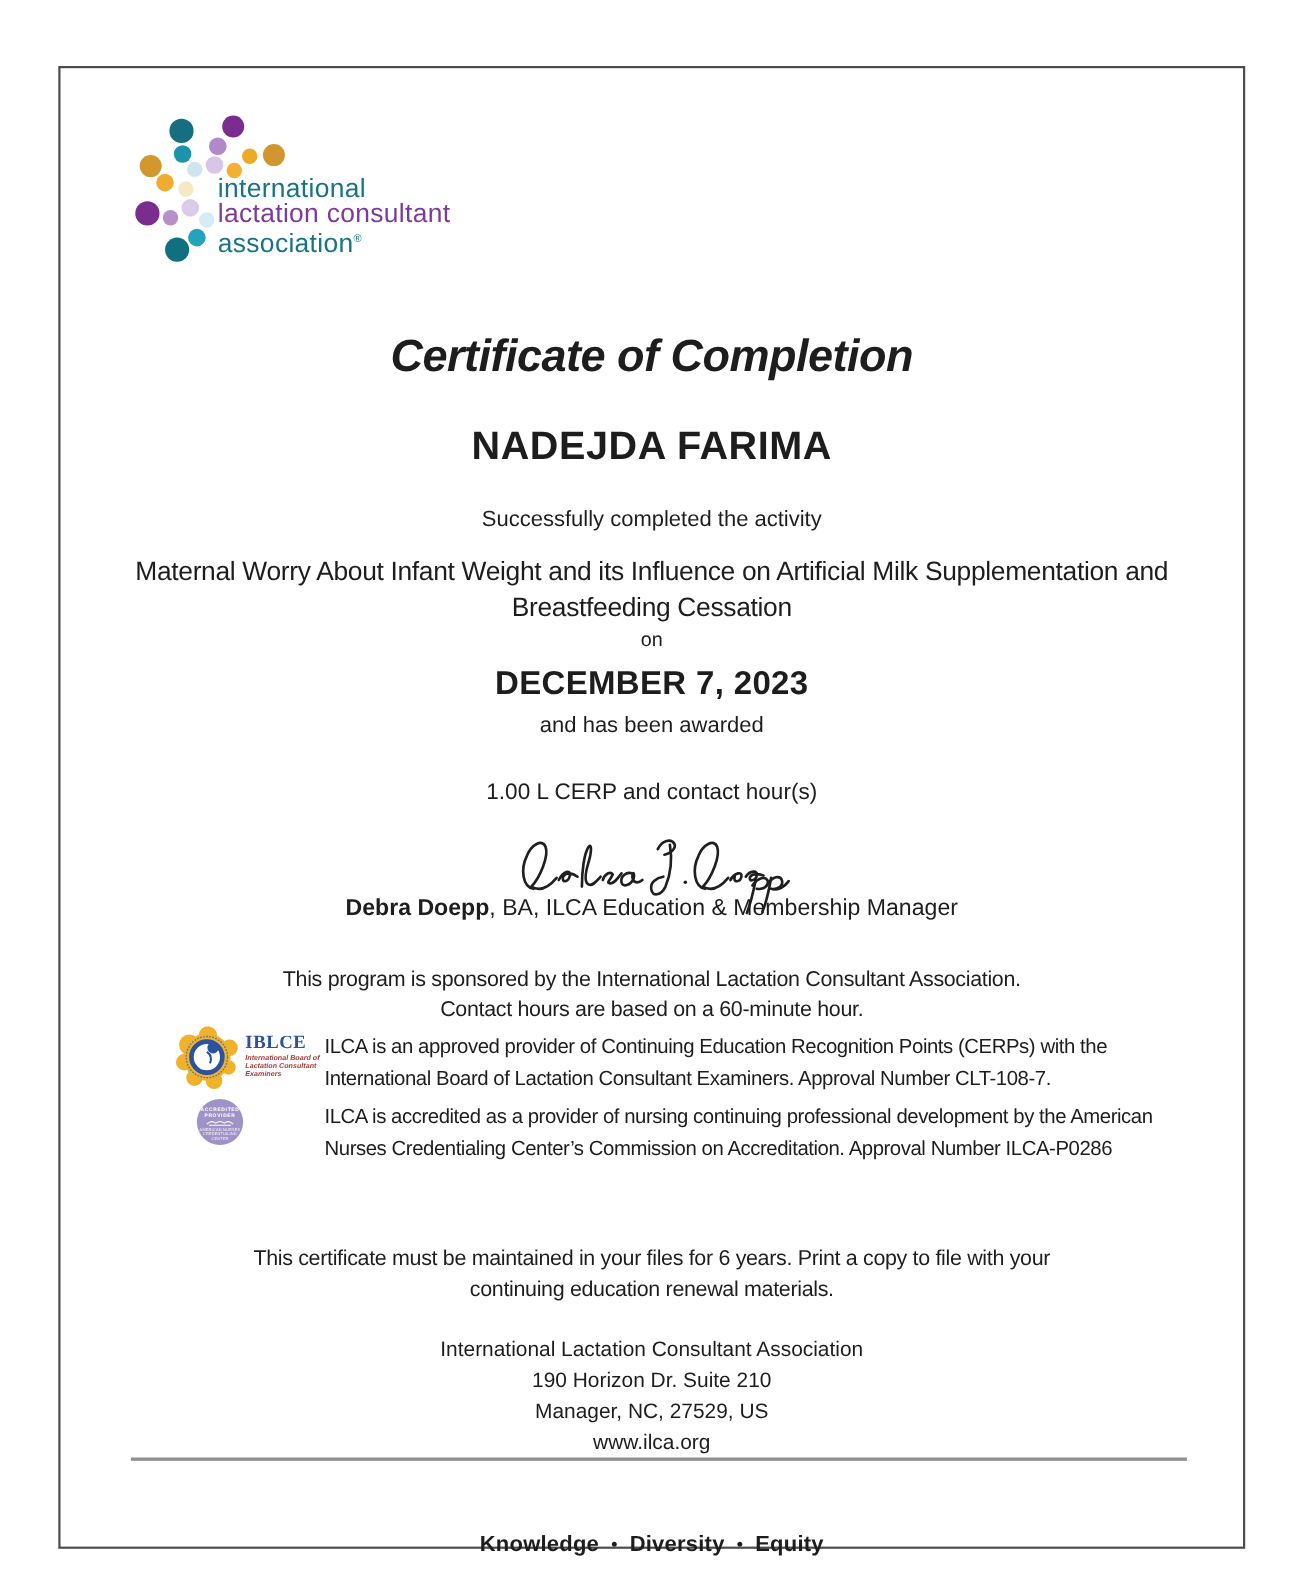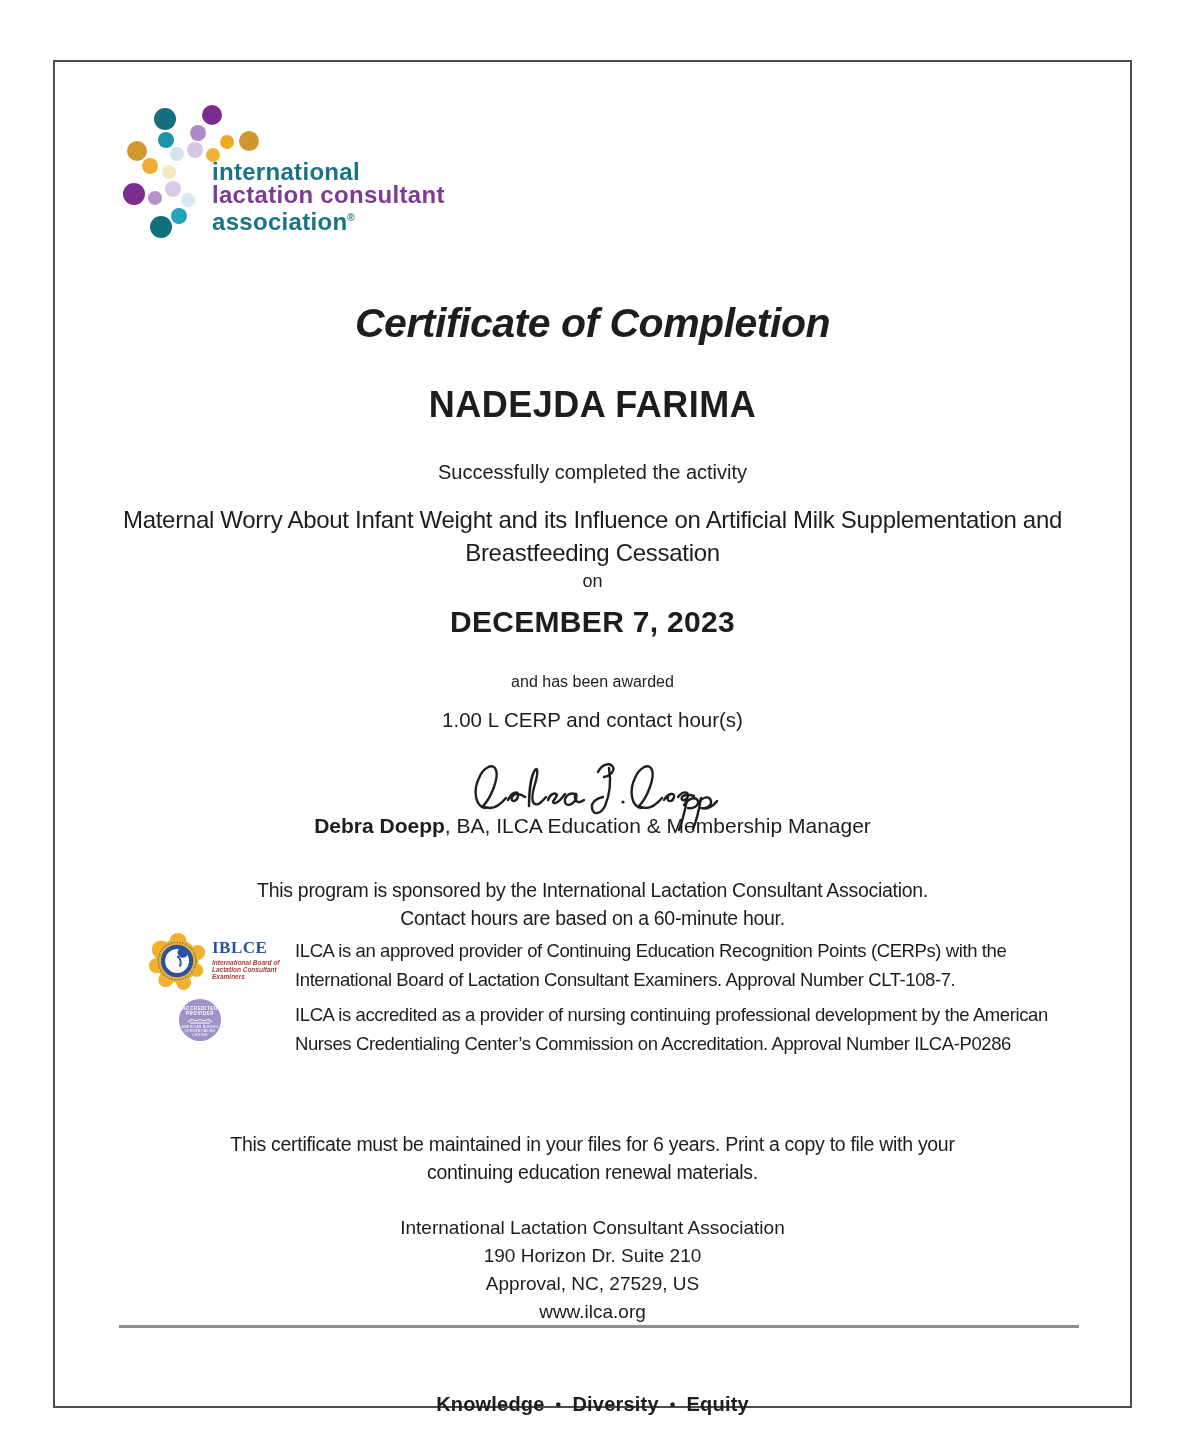--- a/index.html
+++ b/index.html
@@ -14,46 +14,46 @@
     width:1075px; height:1344px;
     border:2px solid #4d4d4d; background:#fff;
   }
   .center { position:absolute; left:0; width:100%; text-align:center; }
 
   
   .logo { position:absolute; left:60px; top:36px; width:420px; height:170px; }
   .logo-dots { position:absolute; left:0; top:0; width:100%; height:100%; }
   .dot { position:absolute; border-radius:50%; }
   .logo-text {
-    position:absolute; left:97px; top:62px;
-    font-weight:700; font-size:24px; line-height:23px; letter-spacing:0.3px;
+    position:absolute; left:83px; top:62px;
+    font-weight:400; font-size:24px; line-height:23px; letter-spacing:0.3px;
   }
   .logo-line-teal   { color:#177386; }
   .logo-line-purple { color:#7d3a96; }
   .logo-text sup { font-size:10px; }
 
   
   .title   { top:238px; font-size:41px; font-style:italic; font-weight:600; letter-spacing:-0.5px; }
   .name    { top:322px; font-size:36px; font-weight:800; letter-spacing:0.5px; }
   .completed { top:399px; font-size:20px; }
   .activity  { top:441px; font-size:24px; line-height:33px; letter-spacing:-0.3px;text-align:center; }
   .activity div { padding:0 40px; }
   .on      { top:509px; font-size:18px; }
   .date    { top:543px; font-size:30px; font-weight:700; letter-spacing:0.3px; }
-  .awarded { top:611px; font-size:16px; }
+  .awarded { top:586px; font-size:20px; }
   .award   { top:646px; font-size:20.5px; }
 
   .signature-wrap { position:absolute; top:688px; left:50%; transform:translateX(-50%); }
   .signer  { top:752px; font-size:21px; }
   .signer .signer-name { font-weight:700; }
 
   .sponsor { top:814px; font-size:19.5px; line-height:28px; letter-spacing:-0.3px; }
 
   
-  .iblce-logo { position:absolute; left:93px; top:868px; width:160px; height:64px; }
+  .iblce-logo { position:absolute; left:104px; top:868px; width:160px; height:64px; }
   .iblce-mark { position:absolute; left:0; top:0; }
   .iblce-word {
     position:absolute; left:64px; top:8px;
     font-family:"Liberation Serif", serif; font-weight:700;
     font-size:17px; color:#2a52a0; letter-spacing:0.5px;
   }
   .iblce-sub {
     position:absolute; left:64px; top:29px; width:96px;
     font-style:italic; font-weight:700; font-size:6.5px; line-height:7px; color:#a4403c;
   }
@@ -195,21 +195,21 @@
   </div>
 
   <div class="center maintenance">
     <div>This certificate must be maintained in your files for 6 years. Print a copy to file with your</div>
     <div>continuing education renewal materials.</div>
   </div>
 
   <div class="center address">
     <div>International Lactation Consultant Association</div>
     <div>190 Horizon Dr. Suite 210</div>
-    <div>Approval, NC, 27529, US</div>
+    <div>Manager, NC, 27529, US</div>
     <div>www.ilca.org</div>
   </div>
 
   <div class="divider"></div>
 
   <div class="center footer">
     <span>Knowledge</span><span class="bullet">•</span><span>Diversity</span><span class="bullet">•</span><span>Equity</span>
   </div>
 
 </div>

